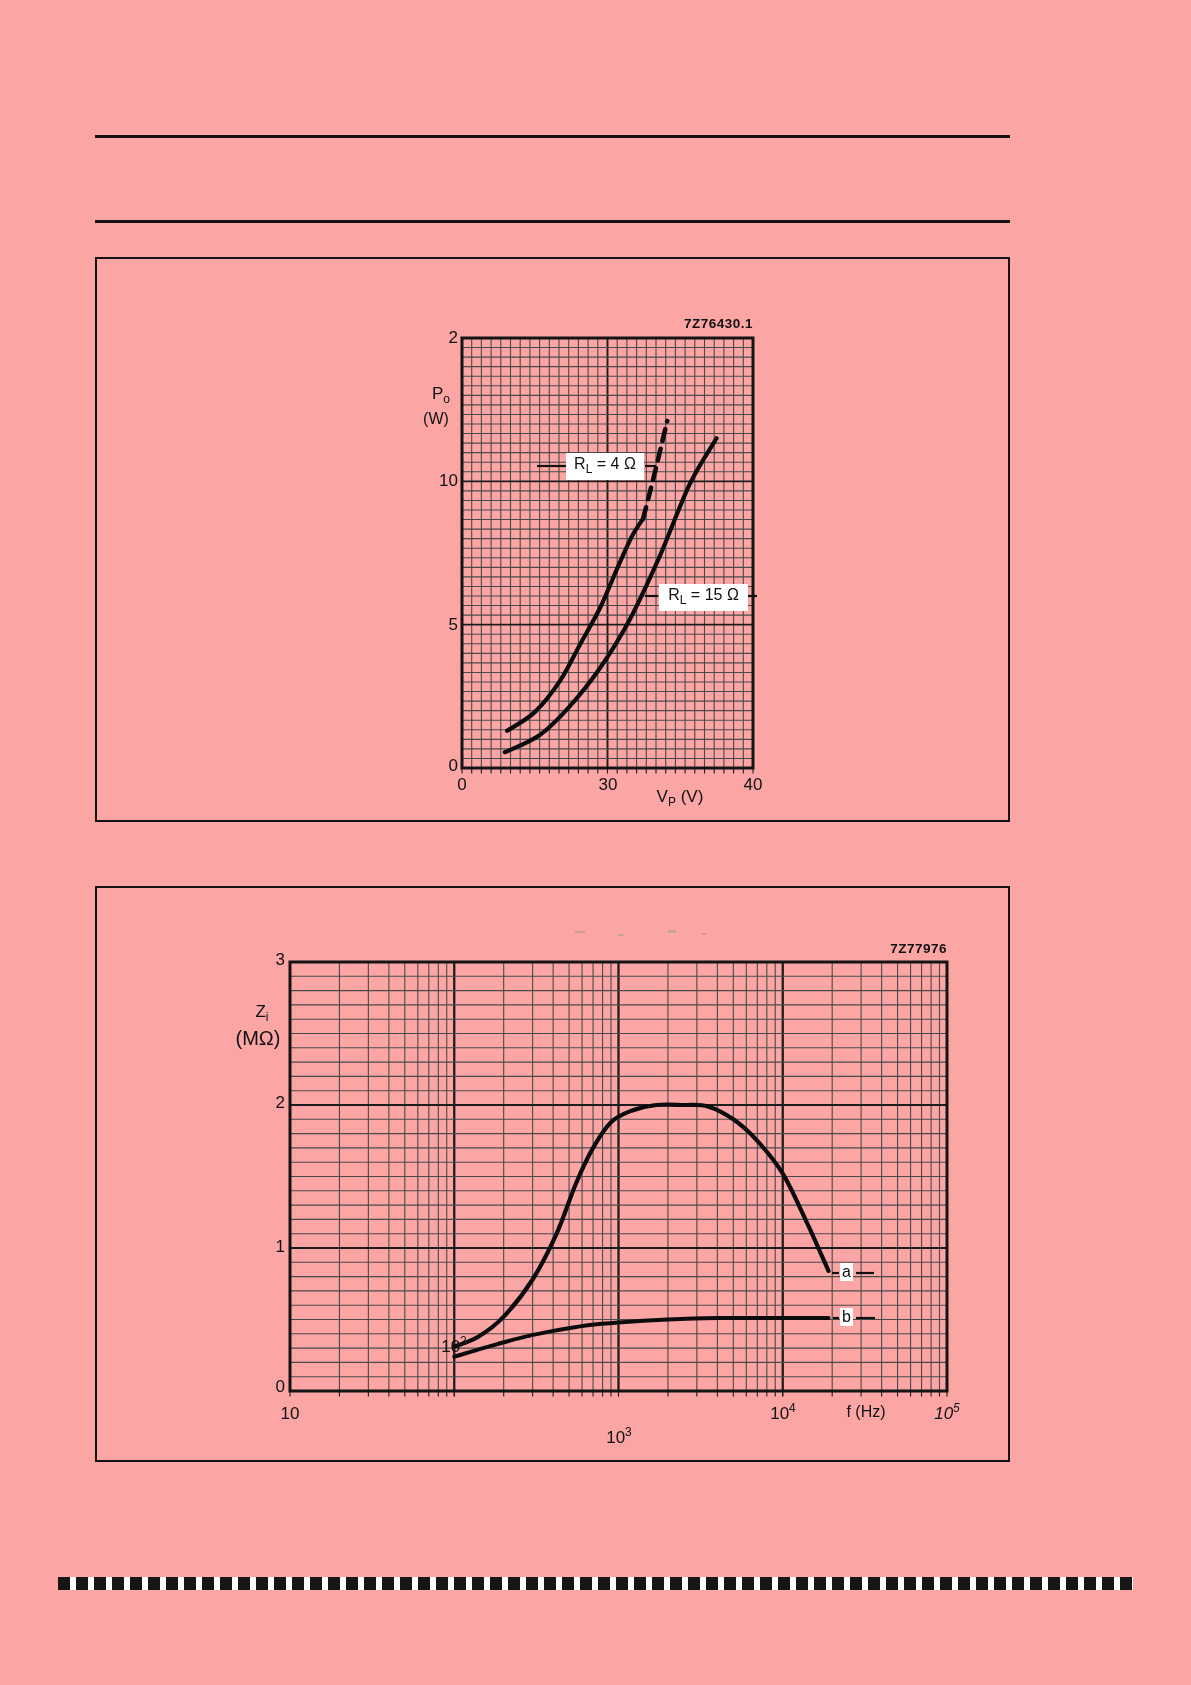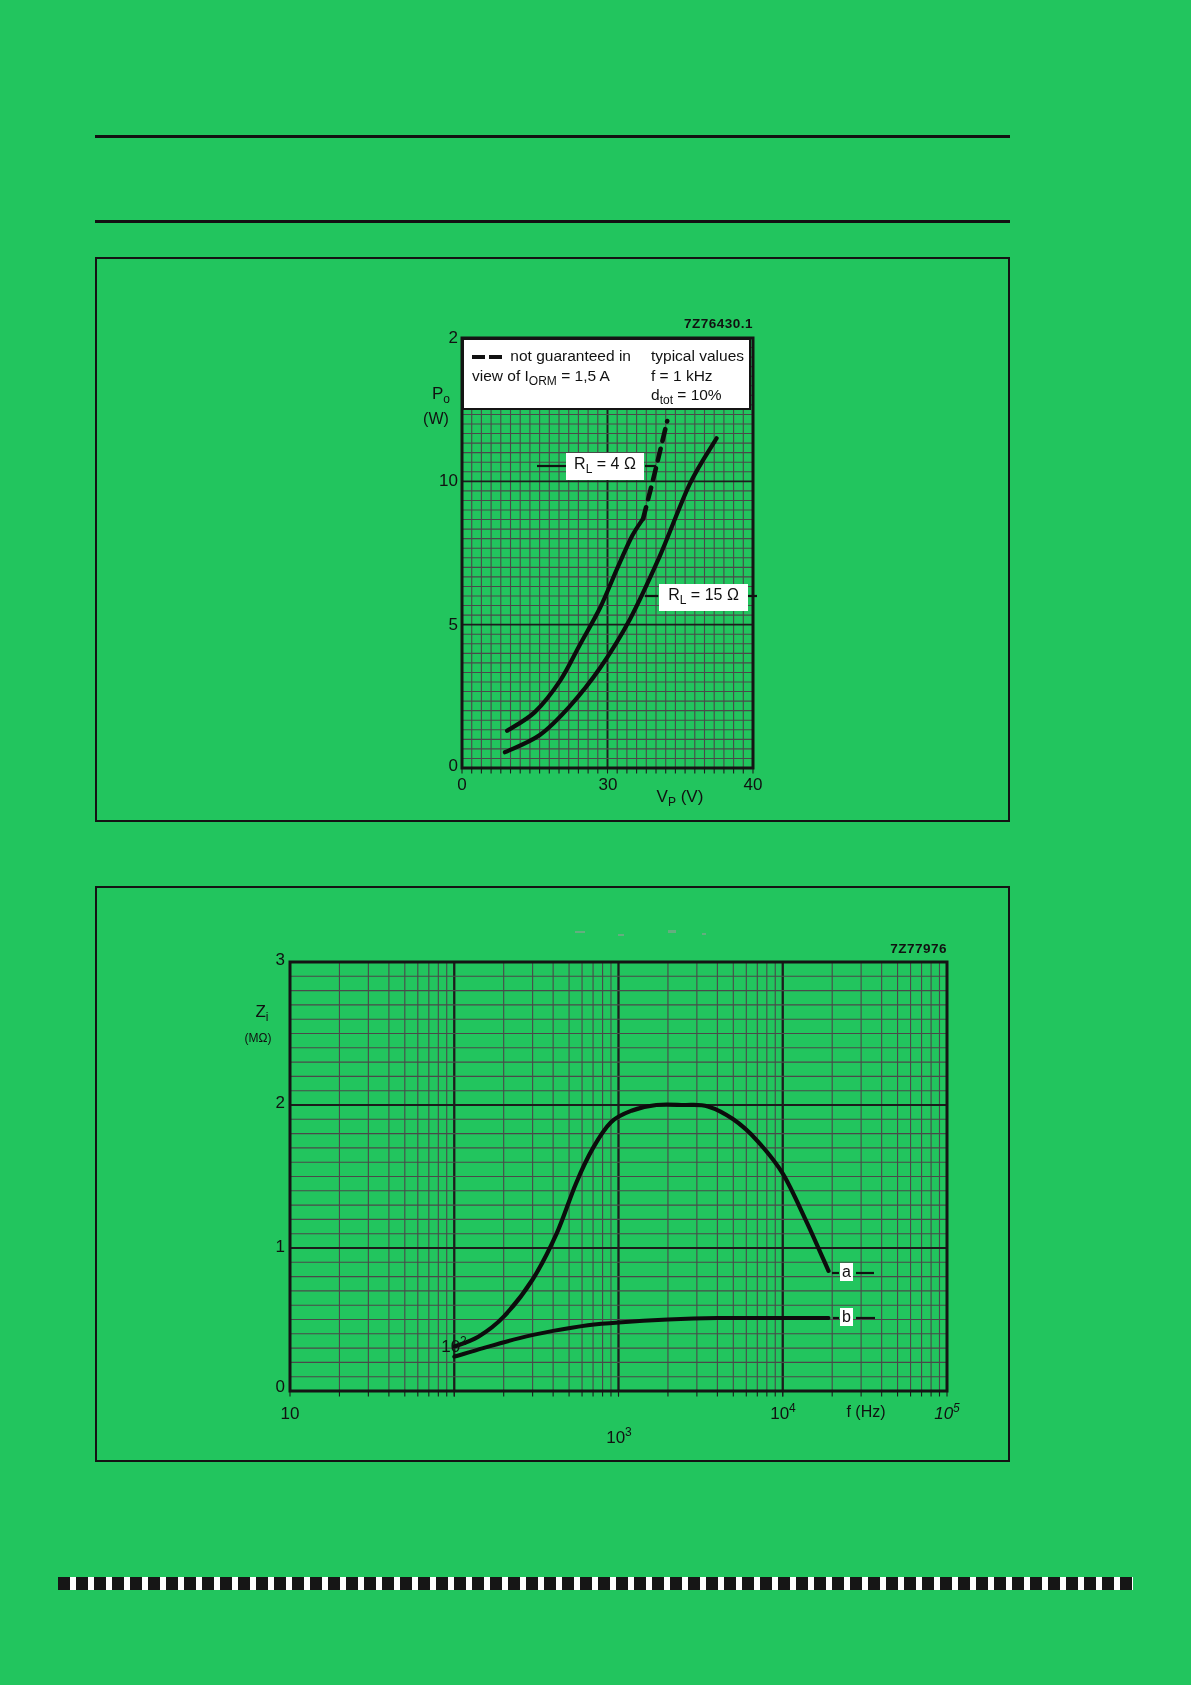--- a/index.html
+++ b/index.html
@@ -1,16 +1,16 @@
 <!DOCTYPE html>
 <html><head>
 <meta charset="utf-8">
 <style>
   html,body{margin:0;padding:0;background:#fff;}
-  #page{position:relative;width:1191px;height:1685px;background:#22c55e;
+  #page{position:relative;width:1191px;height:1685px;background:#fca5a5;
         font-family:"Liberation Sans", sans-serif;color:#111;overflow:hidden;}
   .rule{position:absolute;background:#121212;}
   .frame{position:absolute;border:2.5px solid #141414;background:transparent;}
   .tick{position:absolute;font-size:17px;line-height:20px;color:#111;}
   .r{text-align:right;}
   .c{text-align:center;}
   .axname{position:absolute;font-size:17px;line-height:20px;color:#111;text-align:center;}
   .code{position:absolute;font-size:13.5px;font-weight:bold;letter-spacing:.5px;color:#111;text-align:right;}
   sub{font-size:12px;}
   sup{font-size:12px;}
@@ -159,27 +159,20 @@
   <div class="axname" style="left:415px;top:409px;width:42px;font-size:16px;">(W)</div>
   <div class="tick r" style="left:398px;top:471px;width:60px;">10</div>
   <div class="tick r" style="left:398px;top:615px;width:60px;">5</div>
   <div class="tick r" style="left:398px;top:756px;width:60px;">0</div>
 
   <div class="tick c" style="left:442px;top:775px;width:40px;">0</div>
   <div class="tick c" style="left:588px;top:775px;width:40px;">30</div>
   <div class="tick c" style="left:733px;top:775px;width:40px;">40</div>
   <div class="axname" style="left:638px;top:781px;width:84px;margin-top:6px;"><span>V</span><sub>P</sub> <span>(V)</span></div>
 
-  <div class="legend">
-    <div class="ln" style="left:8px;top:7px;"><span class="dashbar"></span><span class="dashbar"></span> <span>not guaranteed in</span></div>
-    <div class="ln" style="left:8px;top:27px;"><span>view of I</span><sub>ORM</sub><span> = 1,5 A</span></div>
-    <div class="ln" style="left:187px;top:7px;">typical values</div>
-    <div class="ln" style="left:187px;top:27px;">f = 1 kHz</div>
-    <div class="ln" style="left:187px;top:46px;"><span>d</span><sub>tot</sub><span> = 10%</span></div>
-  </div>
 
   <div class="curvelabel" style="left:566px;top:453px;width:78px;"><span>R</span><sub>L</sub><span> = 4 Ω</span></div>
   <div class="curvelabel" style="left:659px;top:584px;width:89px;"><span>R</span><sub>L</sub><span> = 15 Ω</span></div>
 
   <svg id="svg2" style="left:180px;top:930px;" width="790" height="478" viewBox="180 930 790 478">
       <line x1="454.25" y1="962" x2="454.25" y2="1391" stroke="#1c1c1c" stroke-width="2.3"></line>
       <line x1="339.44417678780894" y1="962" x2="339.44417678780894" y2="1391" stroke="#4a4a4a" stroke-width="1.1"></line>
       <line x1="368.36716608770456" y1="962" x2="368.36716608770456" y2="1391" stroke="#4a4a4a" stroke-width="1.1"></line>
       <line x1="388.8883535756178" y1="962" x2="388.8883535756178" y2="1391" stroke="#4a4a4a" stroke-width="1.1"></line>
       <line x1="404.8058232121911" y1="962" x2="404.8058232121911" y2="1391" stroke="#4a4a4a" stroke-width="1.1"></line>
@@ -293,21 +286,21 @@
 
   <div class="code" style="left:807px;top:941px;width:140px;">7Z77976</div>
 
   <div class="artifact" style="left:575px;top:931px;width:10px;height:2px;"></div>
   <div class="artifact" style="left:618px;top:934px;width:6px;height:2px;"></div>
   <div class="artifact" style="left:668px;top:930px;width:8px;height:3px;"></div>
   <div class="artifact" style="left:702px;top:933px;width:4px;height:2px;"></div>
 
   <div class="tick r" style="left:225px;top:950px;width:60px;">3</div>
   <div class="axname" style="left:232px;top:1002px;width:60px;"><span>Z</span><sub>i</sub></div>
-  <div class="axname" style="left:225px;top:1028px;width:66px;font-size:12px;">(MΩ)</div>
+  <div class="axname" style="left:225px;top:1028px;width:66px;font-size:20px;">(MΩ)</div>
   <div class="tick r" style="left:225px;top:1093px;width:60px;">2</div>
   <div class="tick r" style="left:225px;top:1237px;width:60px;">1</div>
   <div class="tick r" style="left:225px;top:1377px;width:60px;">0</div>
 
   <div class="tick c" style="left:270px;top:1398px;width:40px;"><span>10</span><sup></sup></div>
   <div class="tick c" style="left:434px;top:1331px;width:40px;"><span>10</span><sup>2</sup></div>
   <div class="tick c" style="left:599px;top:1398px;width:40px;margin-top:24px;"><span>10</span><sup>3</sup></div>
   <div class="tick c" style="left:763px;top:1398px;width:40px;"><span>10</span><sup>4</sup></div>
   <div class="tick c" style="left:927px;top:1398px;width:40px;font-style:italic;"><span>10</span><sup>5</sup></div>
   <div class="axname" style="left:826px;top:1402px;width:80px;font-size:16px;">f (Hz)</div>

